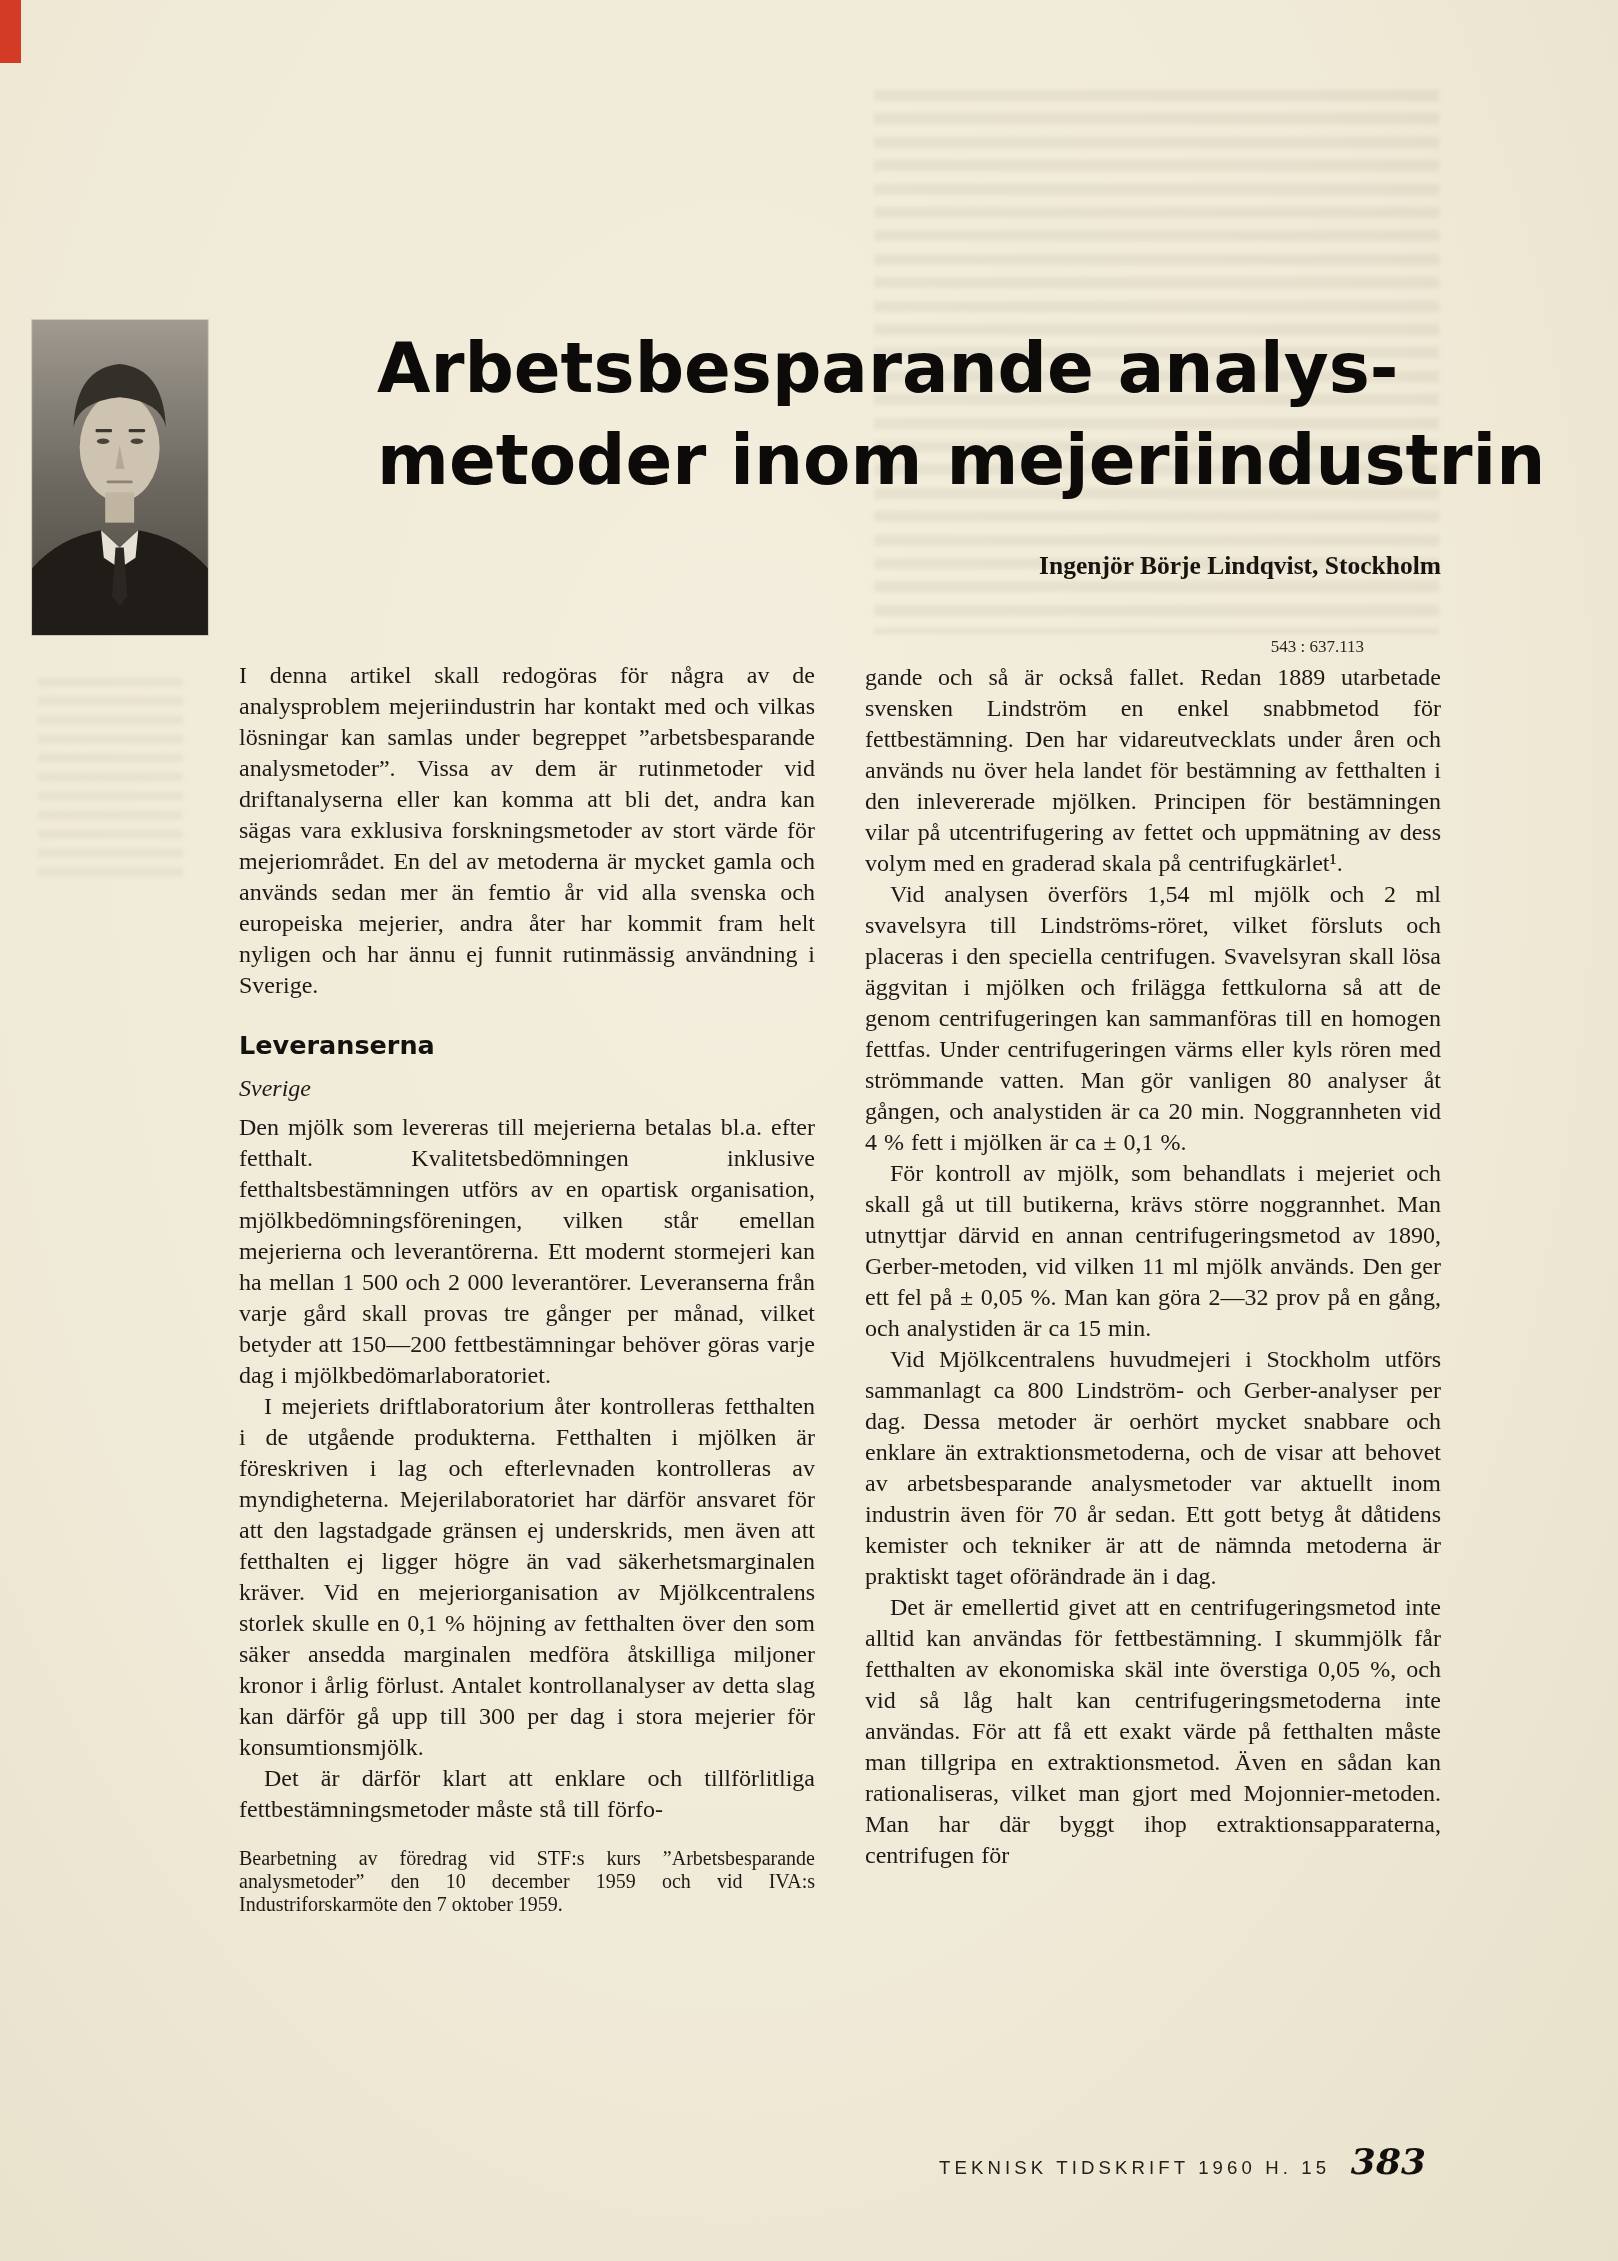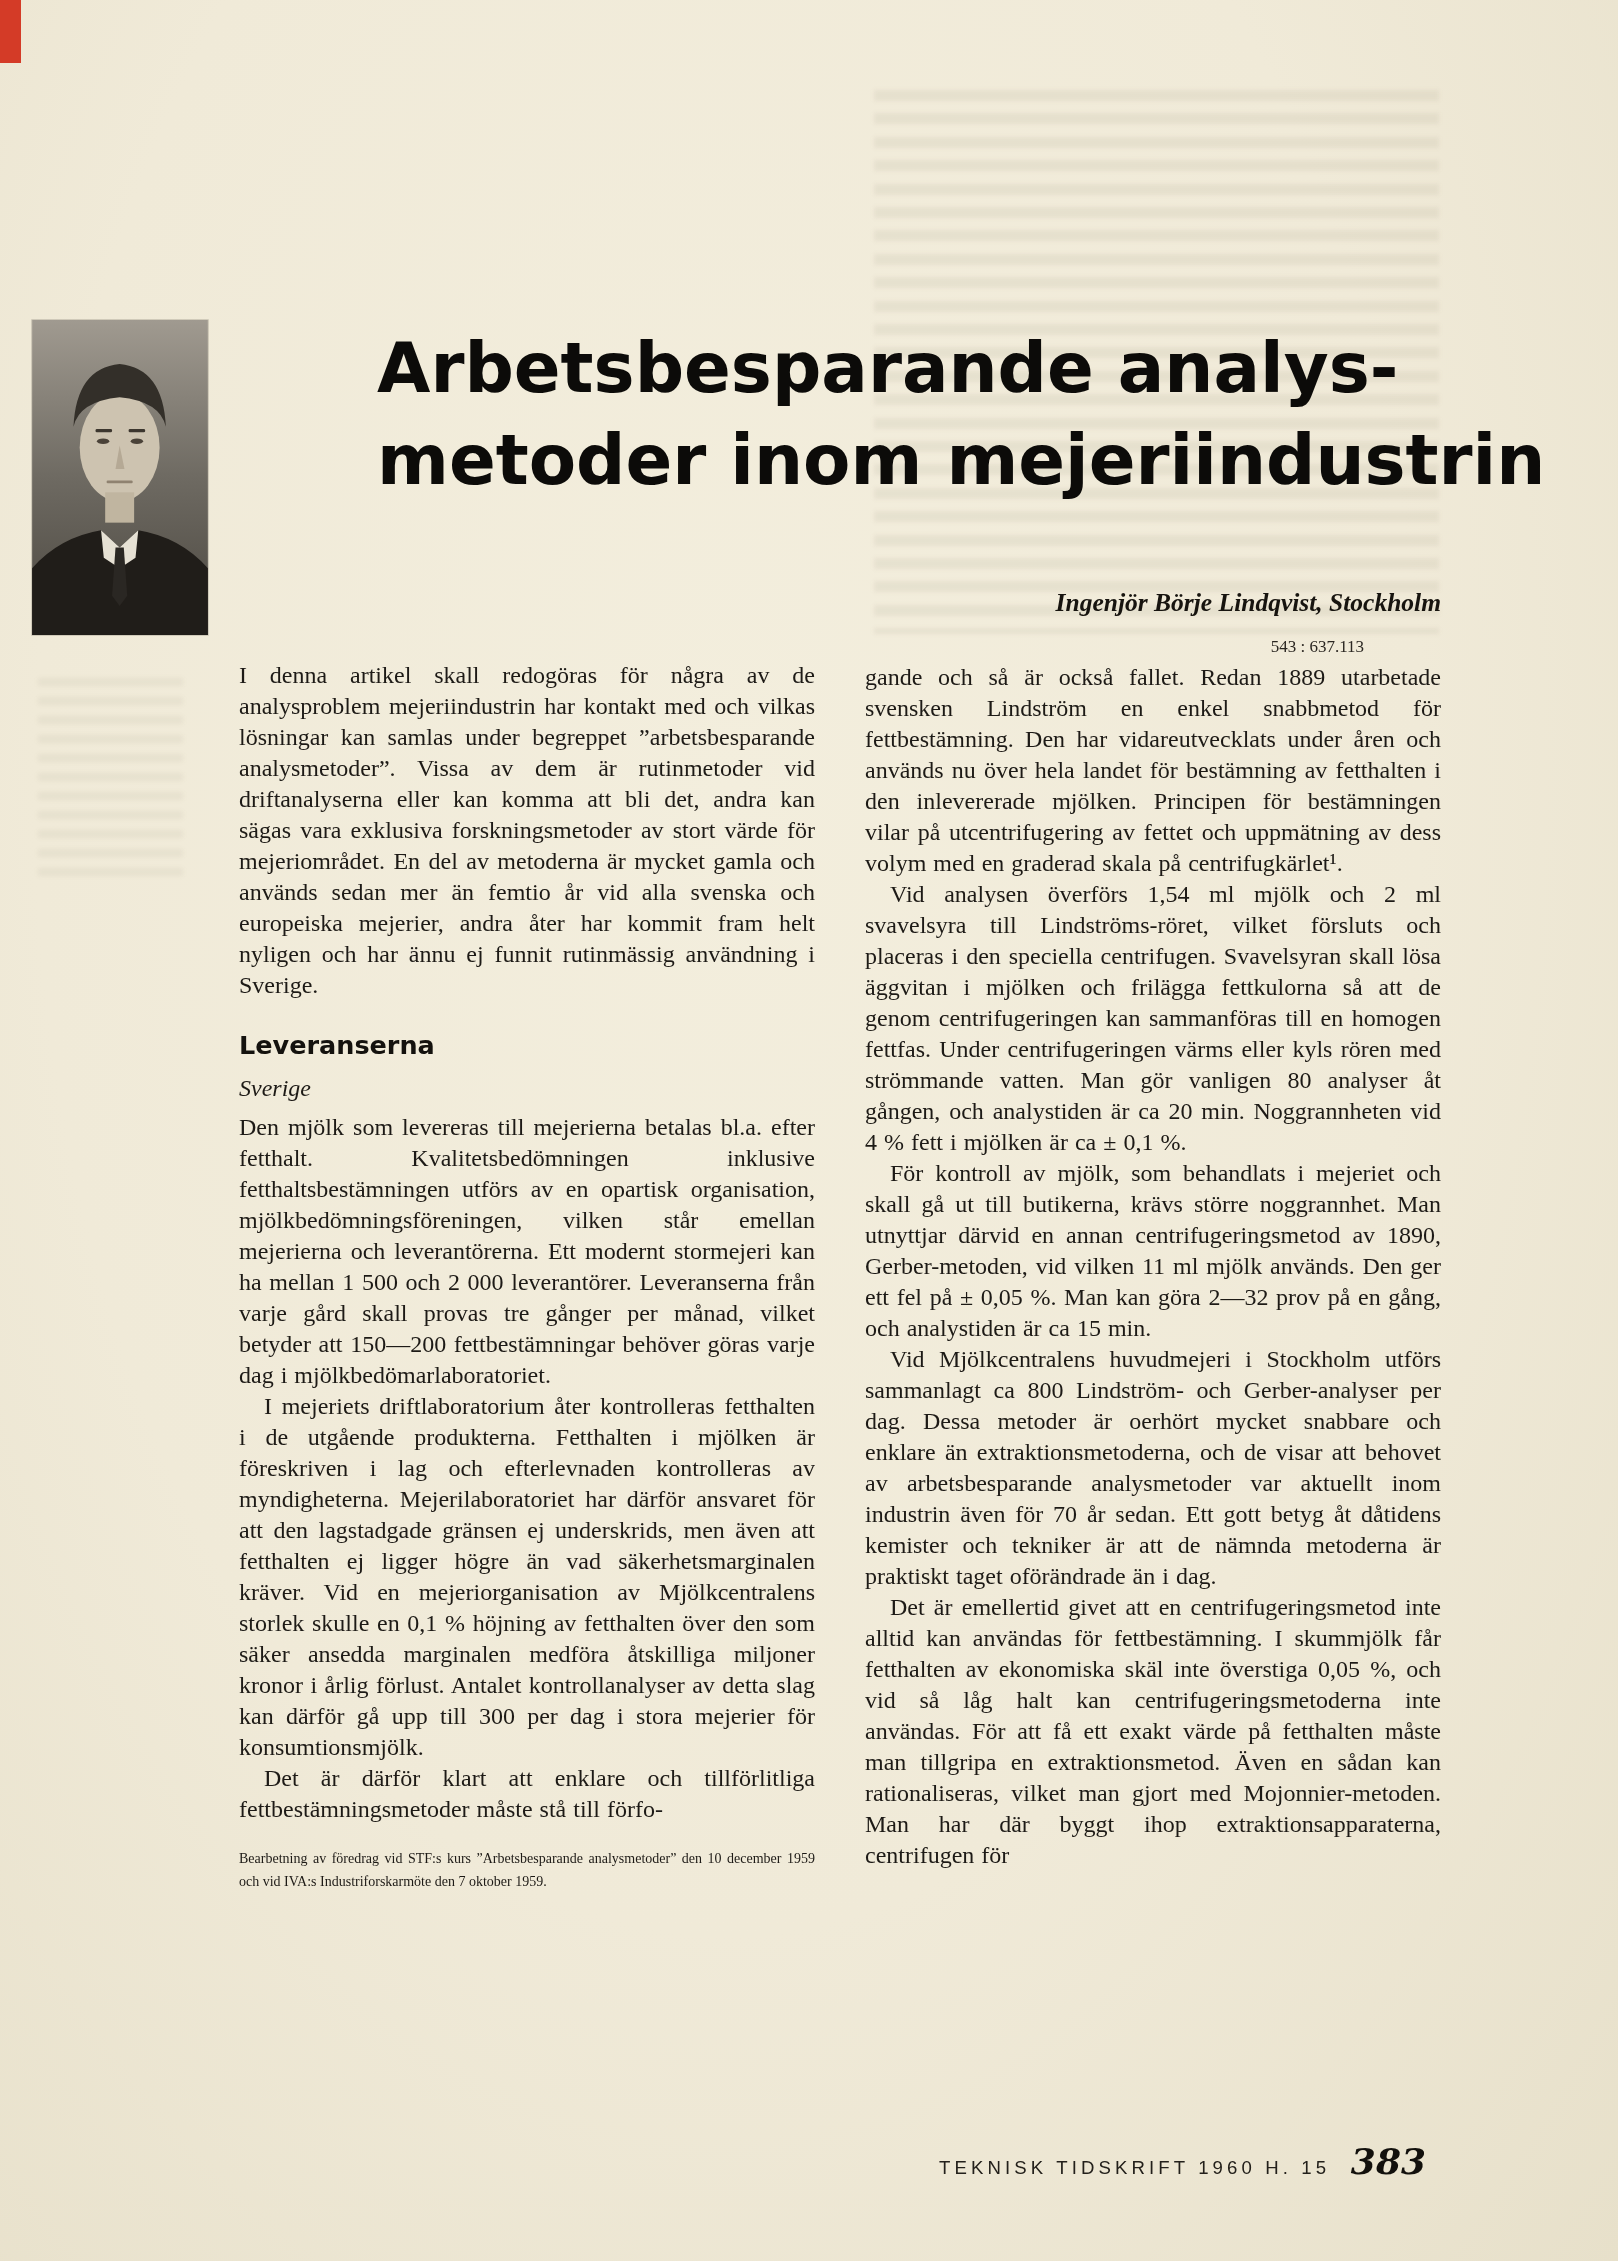--- a/index.html
+++ b/index.html
@@ -47,23 +47,23 @@
     font-weight: bold;
     font-size: 69px;
     line-height: 92px;
     letter-spacing: 0px;
     color: #0c0b09;
     white-space: nowrap;
   }
   .title .line { display: block; }
 
   .byline {
-    position: absolute; top: 588px; right: 178px;
+    position: absolute; top: 551px; right: 178px;
     font-family: "Liberation Serif", serif;
-    font-style: italic; font-weight: bold;
+    font-weight: bold;
     font-size: 25.5px; color: #17140f;
     white-space: nowrap;
   }
 
   .columns {
     position: absolute; left: 239px; top: 637px; width: 1202px;
     display: flex; gap: 50px;
   }
   .col { width: 576px; }
   .col-left { padding-top: 23px; }
@@ -92,21 +92,21 @@
   }
   .subsection-heading {
     margin: 0 0 9.6px;
     font-family: "Liberation Serif", serif;
     font-style: italic; font-weight: normal;
     font-size: 24px;
   }
 
   .footnote {
     margin: 22px 0 0;
-    font-size: 14px;
+    font-size: 20px;
     line-height: 23.4px;
     text-align: justify;
   }
 
   .footer {
     position: absolute; top: 2140px; right: 193px;
     display: flex; align-items: baseline; gap: 20.7px;
   }
   .journal {
     font-family: "Liberation Sans", sans-serif;

